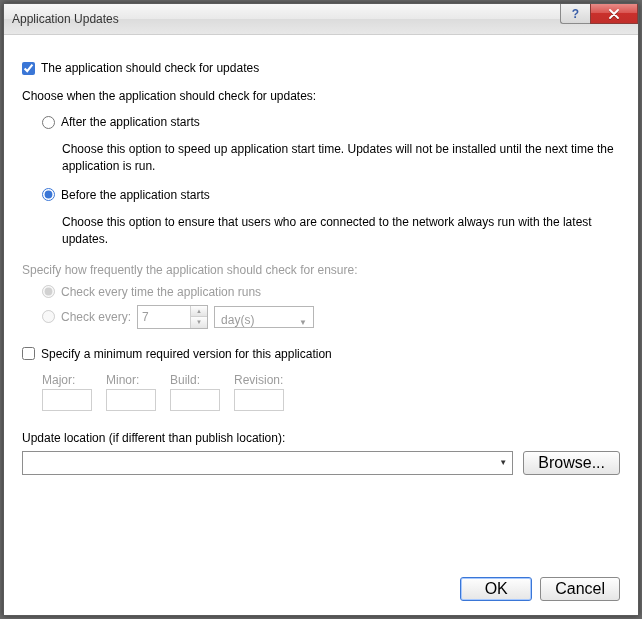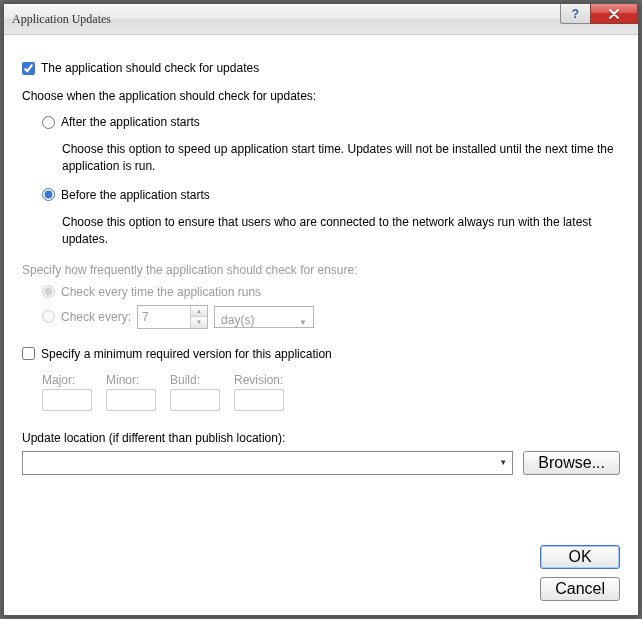--- a/index.html
+++ b/index.html
@@ -28,21 +28,20 @@
     border-bottom: 1px solid #cfcfcf;
     display: flex;
     align-items: center;
     padding: 0 0 0 8px;
     position: relative;
   }
   .titlebar-text {
     font-size: 12px;
     color: #333;
     flex: 1;
-    font-family: Liberation Serif, serif;
   }
   .titlebar-buttons {
     display: flex;
     height: 20px;
     position: absolute;
     right: 0;
     top: 0;
   }
   .tbtn {
     width: 30px;
@@ -235,21 +234,20 @@
   .btn.default {
     border: 1px solid #3a76d6;
     box-shadow: 0 0 0 1px #a6c8ff inset;
   }
   .button-row {
     position: absolute;
     right: 18px;
     bottom: 14px;
     display: flex;
     gap: 8px;
-    flex-direction: column;
   }
 </style>
 </head>
 <body>
 
 <div class="window">
 
   <div class="titlebar">
     <span class="titlebar-text">Application Updates</span>
     <div class="titlebar-buttons">

